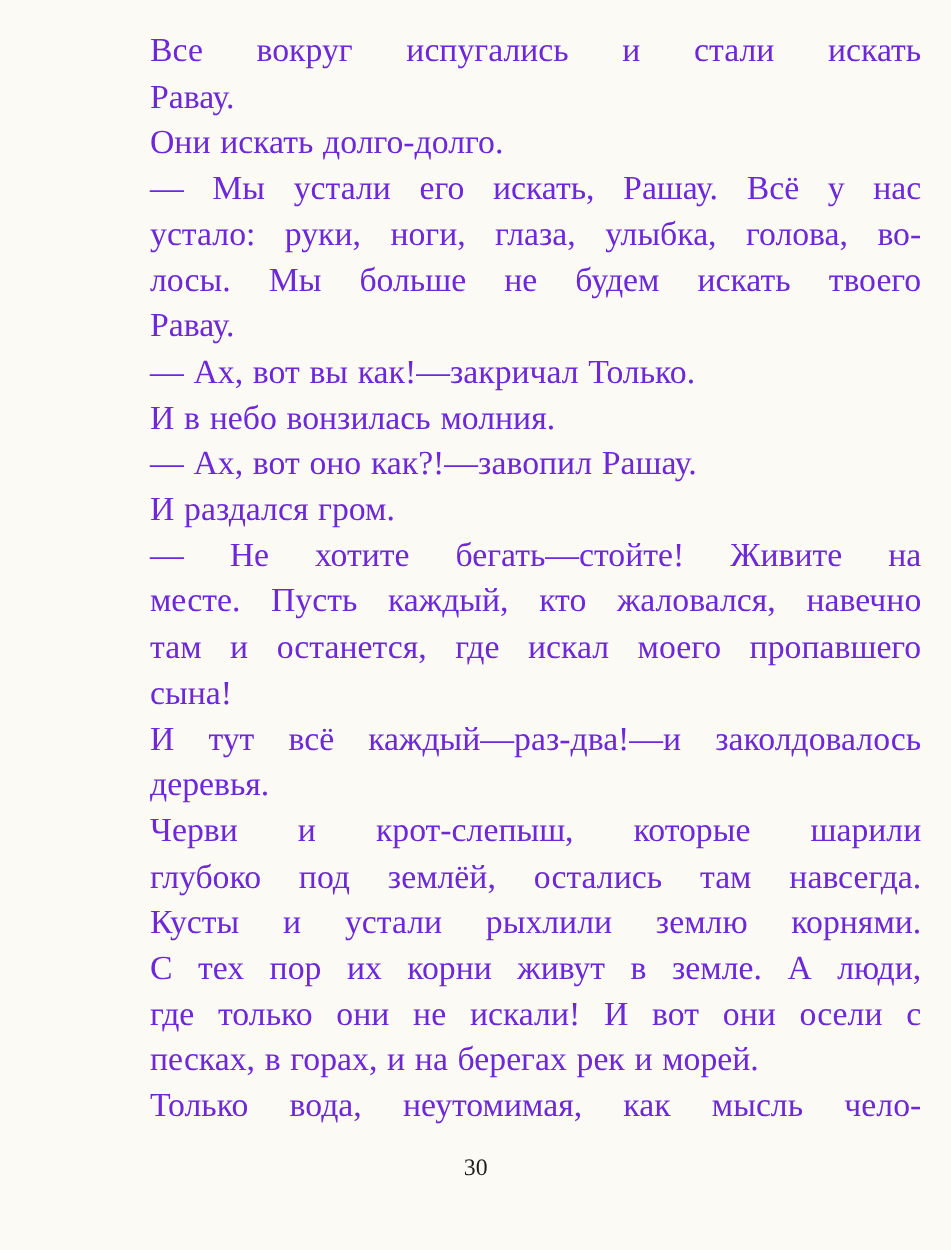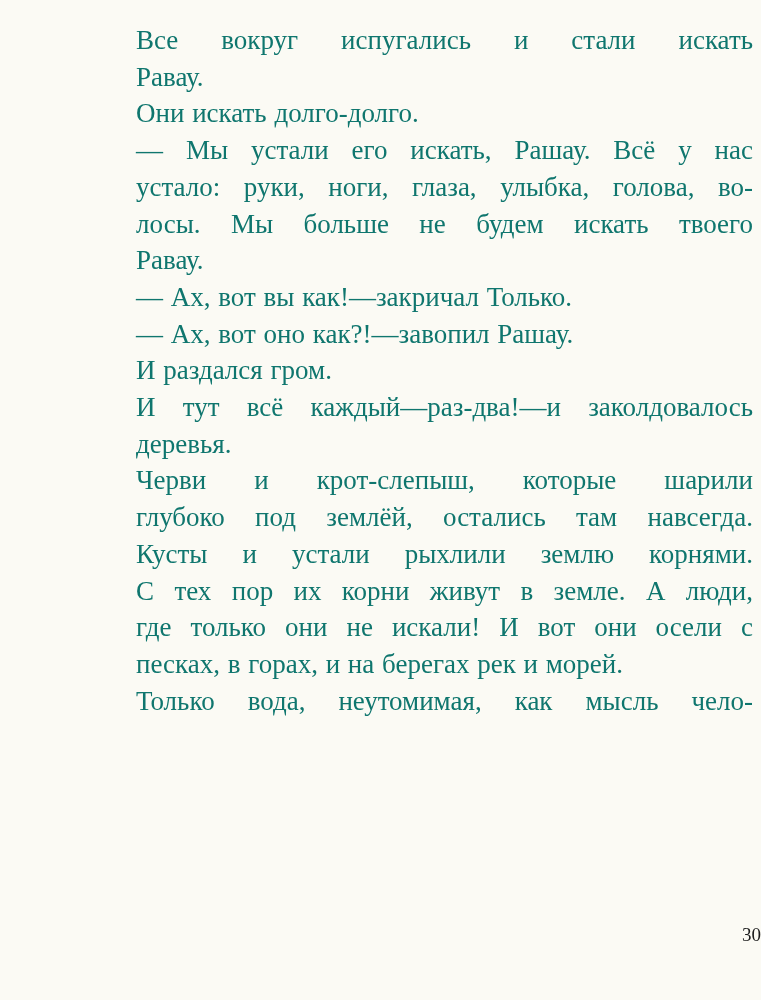--- a/index.html
+++ b/index.html
@@ -4,42 +4,42 @@
 <style>
   html, body { margin: 0; padding: 0; }
   body {
     width: 761px; height: 1000px;
     background: #fbfaf4;
     position: relative;
     overflow: hidden;
   }
   .page {
     position: absolute;
-    left: 88px; top: 22px;
+    left: 72px; top: 22px;
     width: 665px;
     font-family: "Liberation Serif", "DejaVu Serif", serif;
     font-size: 27px;
     line-height: 36.7px;
-    color: #0f766e;
+    color: #6d28d9;
   }
   .para {
     margin: 0;
     text-indent: 48px;
     text-align: justify;
     text-align-last: left;
     hyphens: manual;
     word-spacing: 1px;
   }
   .line { display: block; text-align: justify; text-align-last: justify; }
   .line.last { text-align-last: left; }
   .page-number {
     position: absolute;
     left: 0; width: 761px;
     top: 924px;
-    text-align: right;
+    text-align: center;
     font-family: "Liberation Serif", "DejaVu Serif", serif;
     font-size: 19px;
     color: #1d1d1d;
   }
 </style>
 </head>
 <body>
 
 <div class="page">
   <div class="para">
@@ -52,24 +52,33 @@
   <div class="para">
     <span class="line">— Мы устали его искать, Рашау. Всё у нас</span>
     <span class="line">устало: руки, ноги, глаза, улыбка, голова, во-</span>
     <span class="line">лосы. Мы больше не будем искать твоего</span>
     <span class="line last">Равау.</span>
   </div>
   <div class="para">
     <span class="line last">— Ах, вот вы как!—закричал Только.</span>
   </div>
   <div class="para">
+    <span class="line last">И в небо вонзилась молния.</span>
+  </div>
+  <div class="para">
     <span class="line last">— Ах, вот оно как?!—завопил Рашау.</span>
   </div>
   <div class="para">
     <span class="line last">И раздался гром.</span>
+  </div>
+  <div class="para">
+    <span class="line">— Не хотите бегать—стойте! Живите на</span>
+    <span class="line">месте. Пусть каждый, кто жаловался, навечно</span>
+    <span class="line">там и останется, где искал моего пропавшего</span>
+    <span class="line last">сына!</span>
   </div>
   <div class="para">
     <span class="line">И тут всё каждый—раз-два!—и заколдовалось</span>
     <span class="line last">деревья.</span>
   </div>
   <div class="para">
     <span class="line">Черви и крот-слепыш, которые шарили</span>
     <span class="line">глубоко под землёй, остались там навсегда.</span>
     <span class="line">Кусты и устали рыхлили землю корнями.</span>
     <span class="line">С тех пор их корни живут в земле. А люди,</span>

